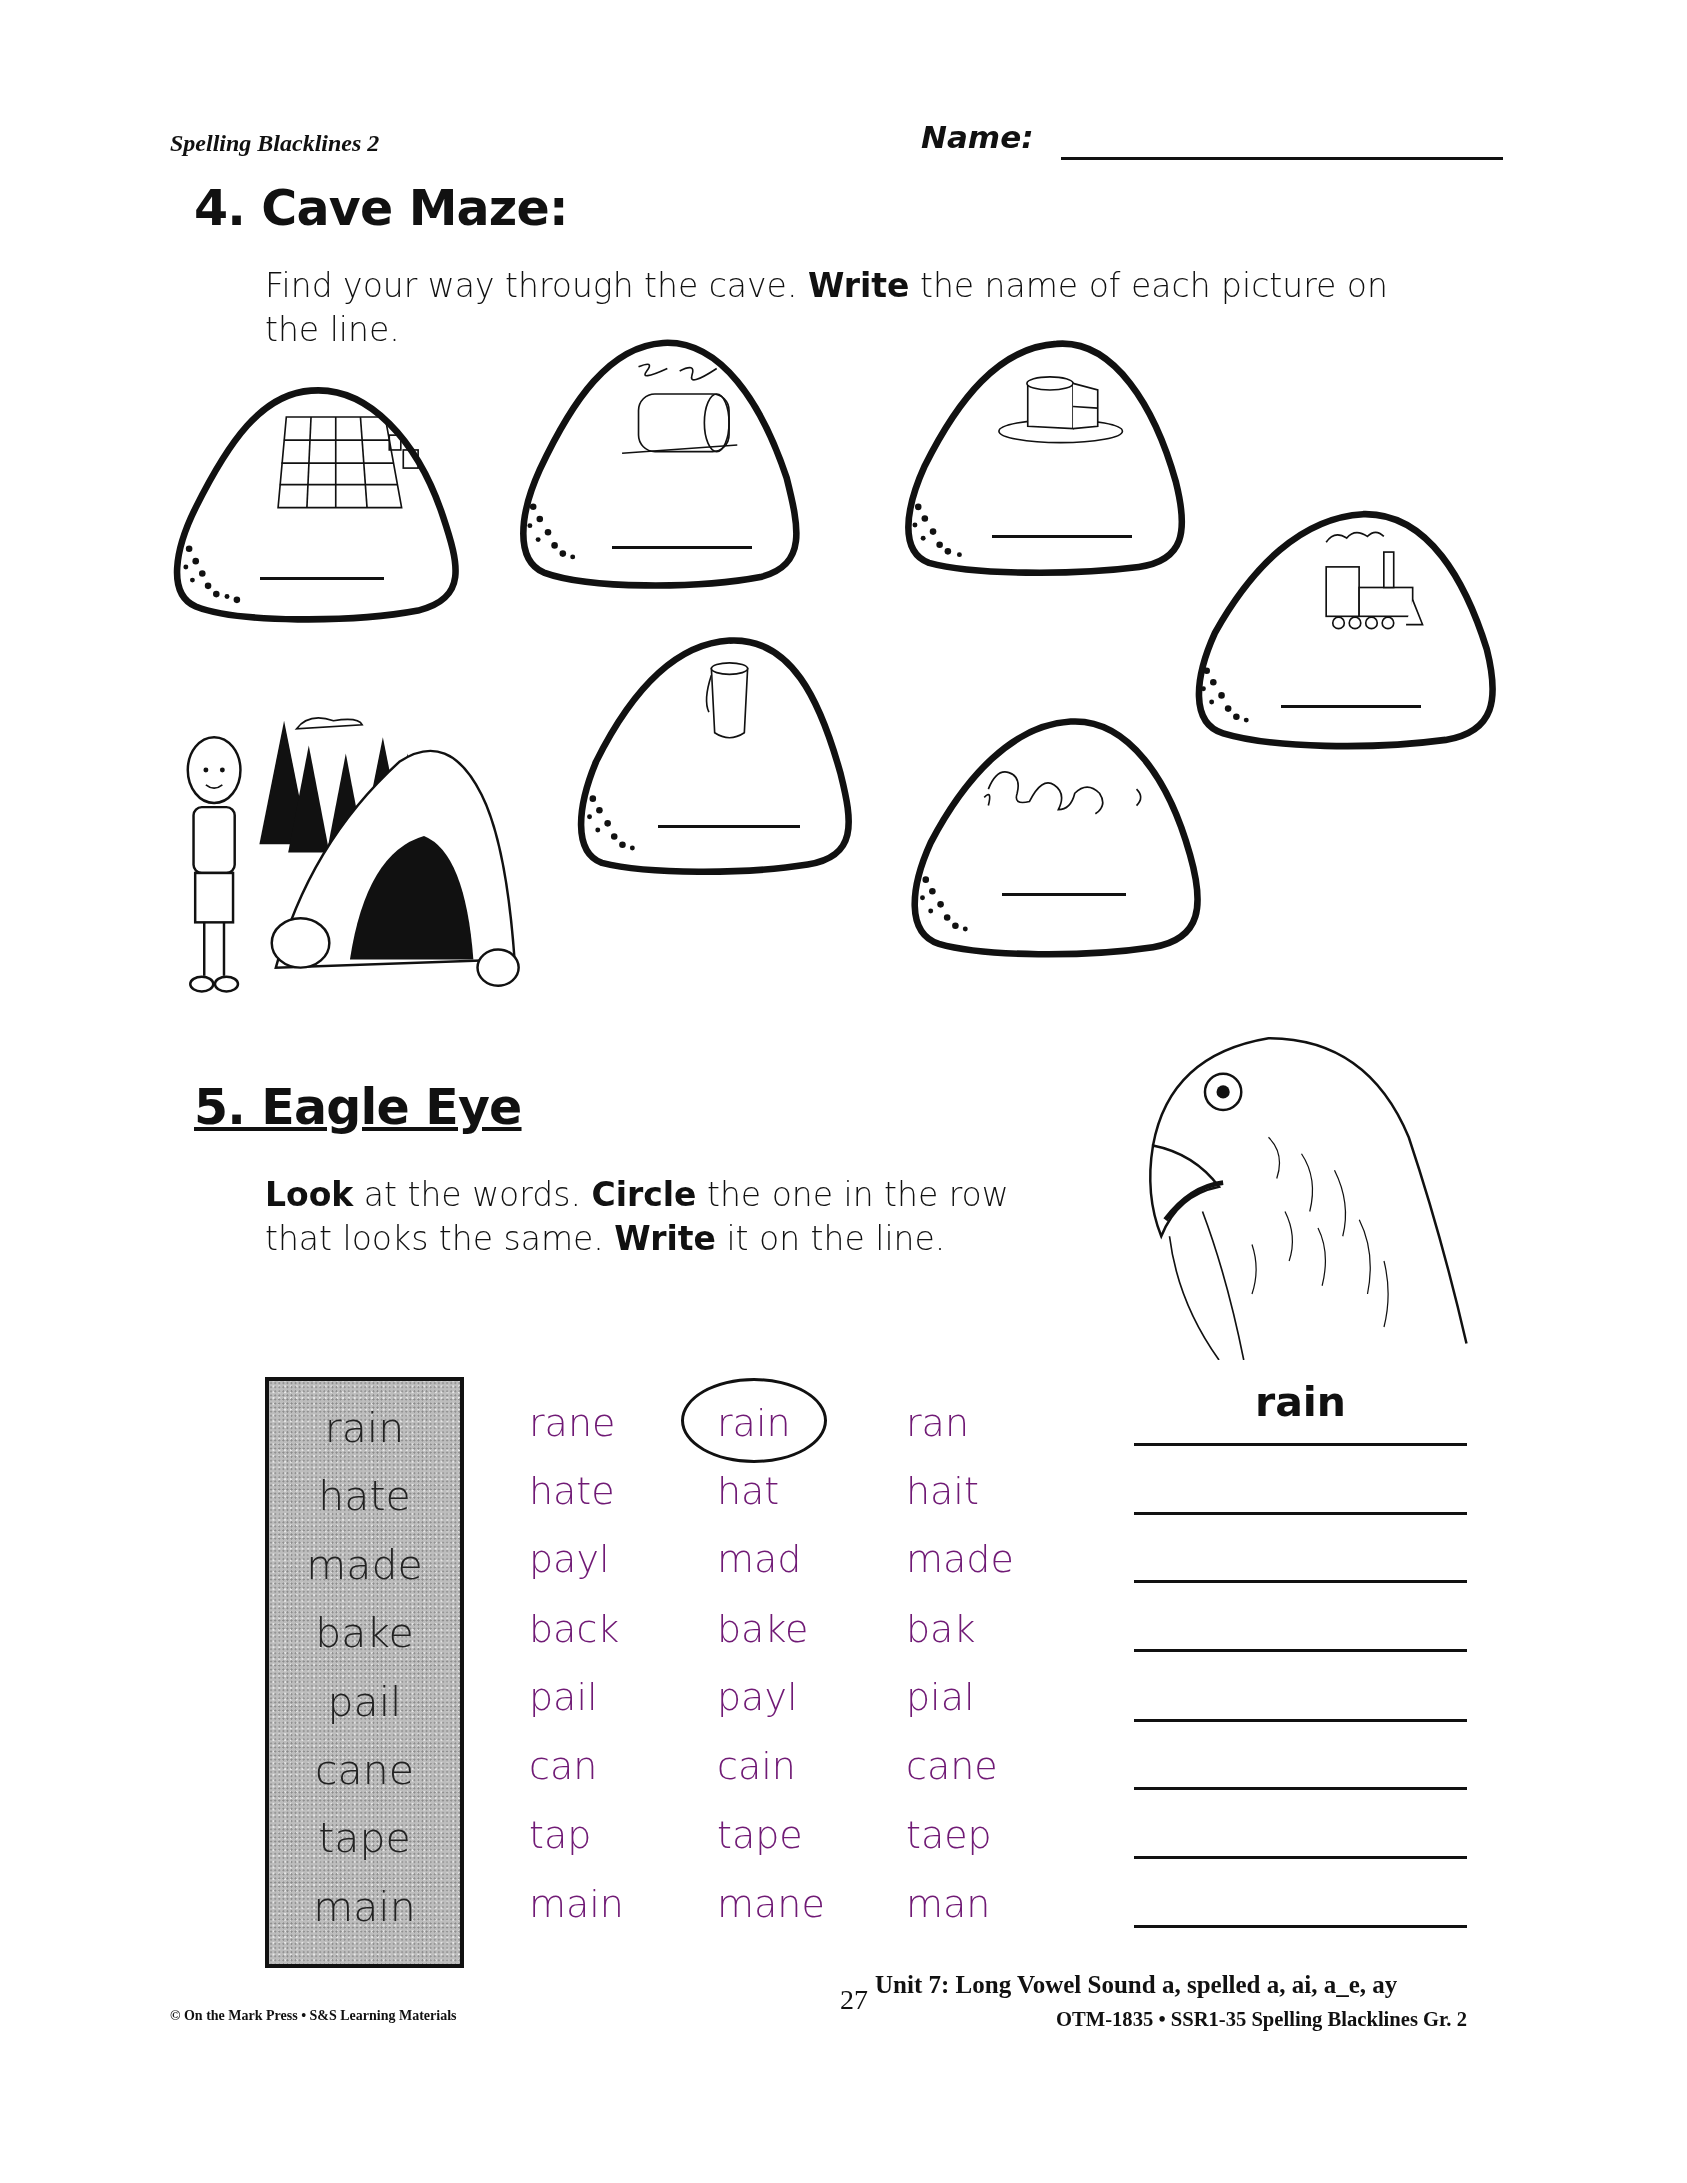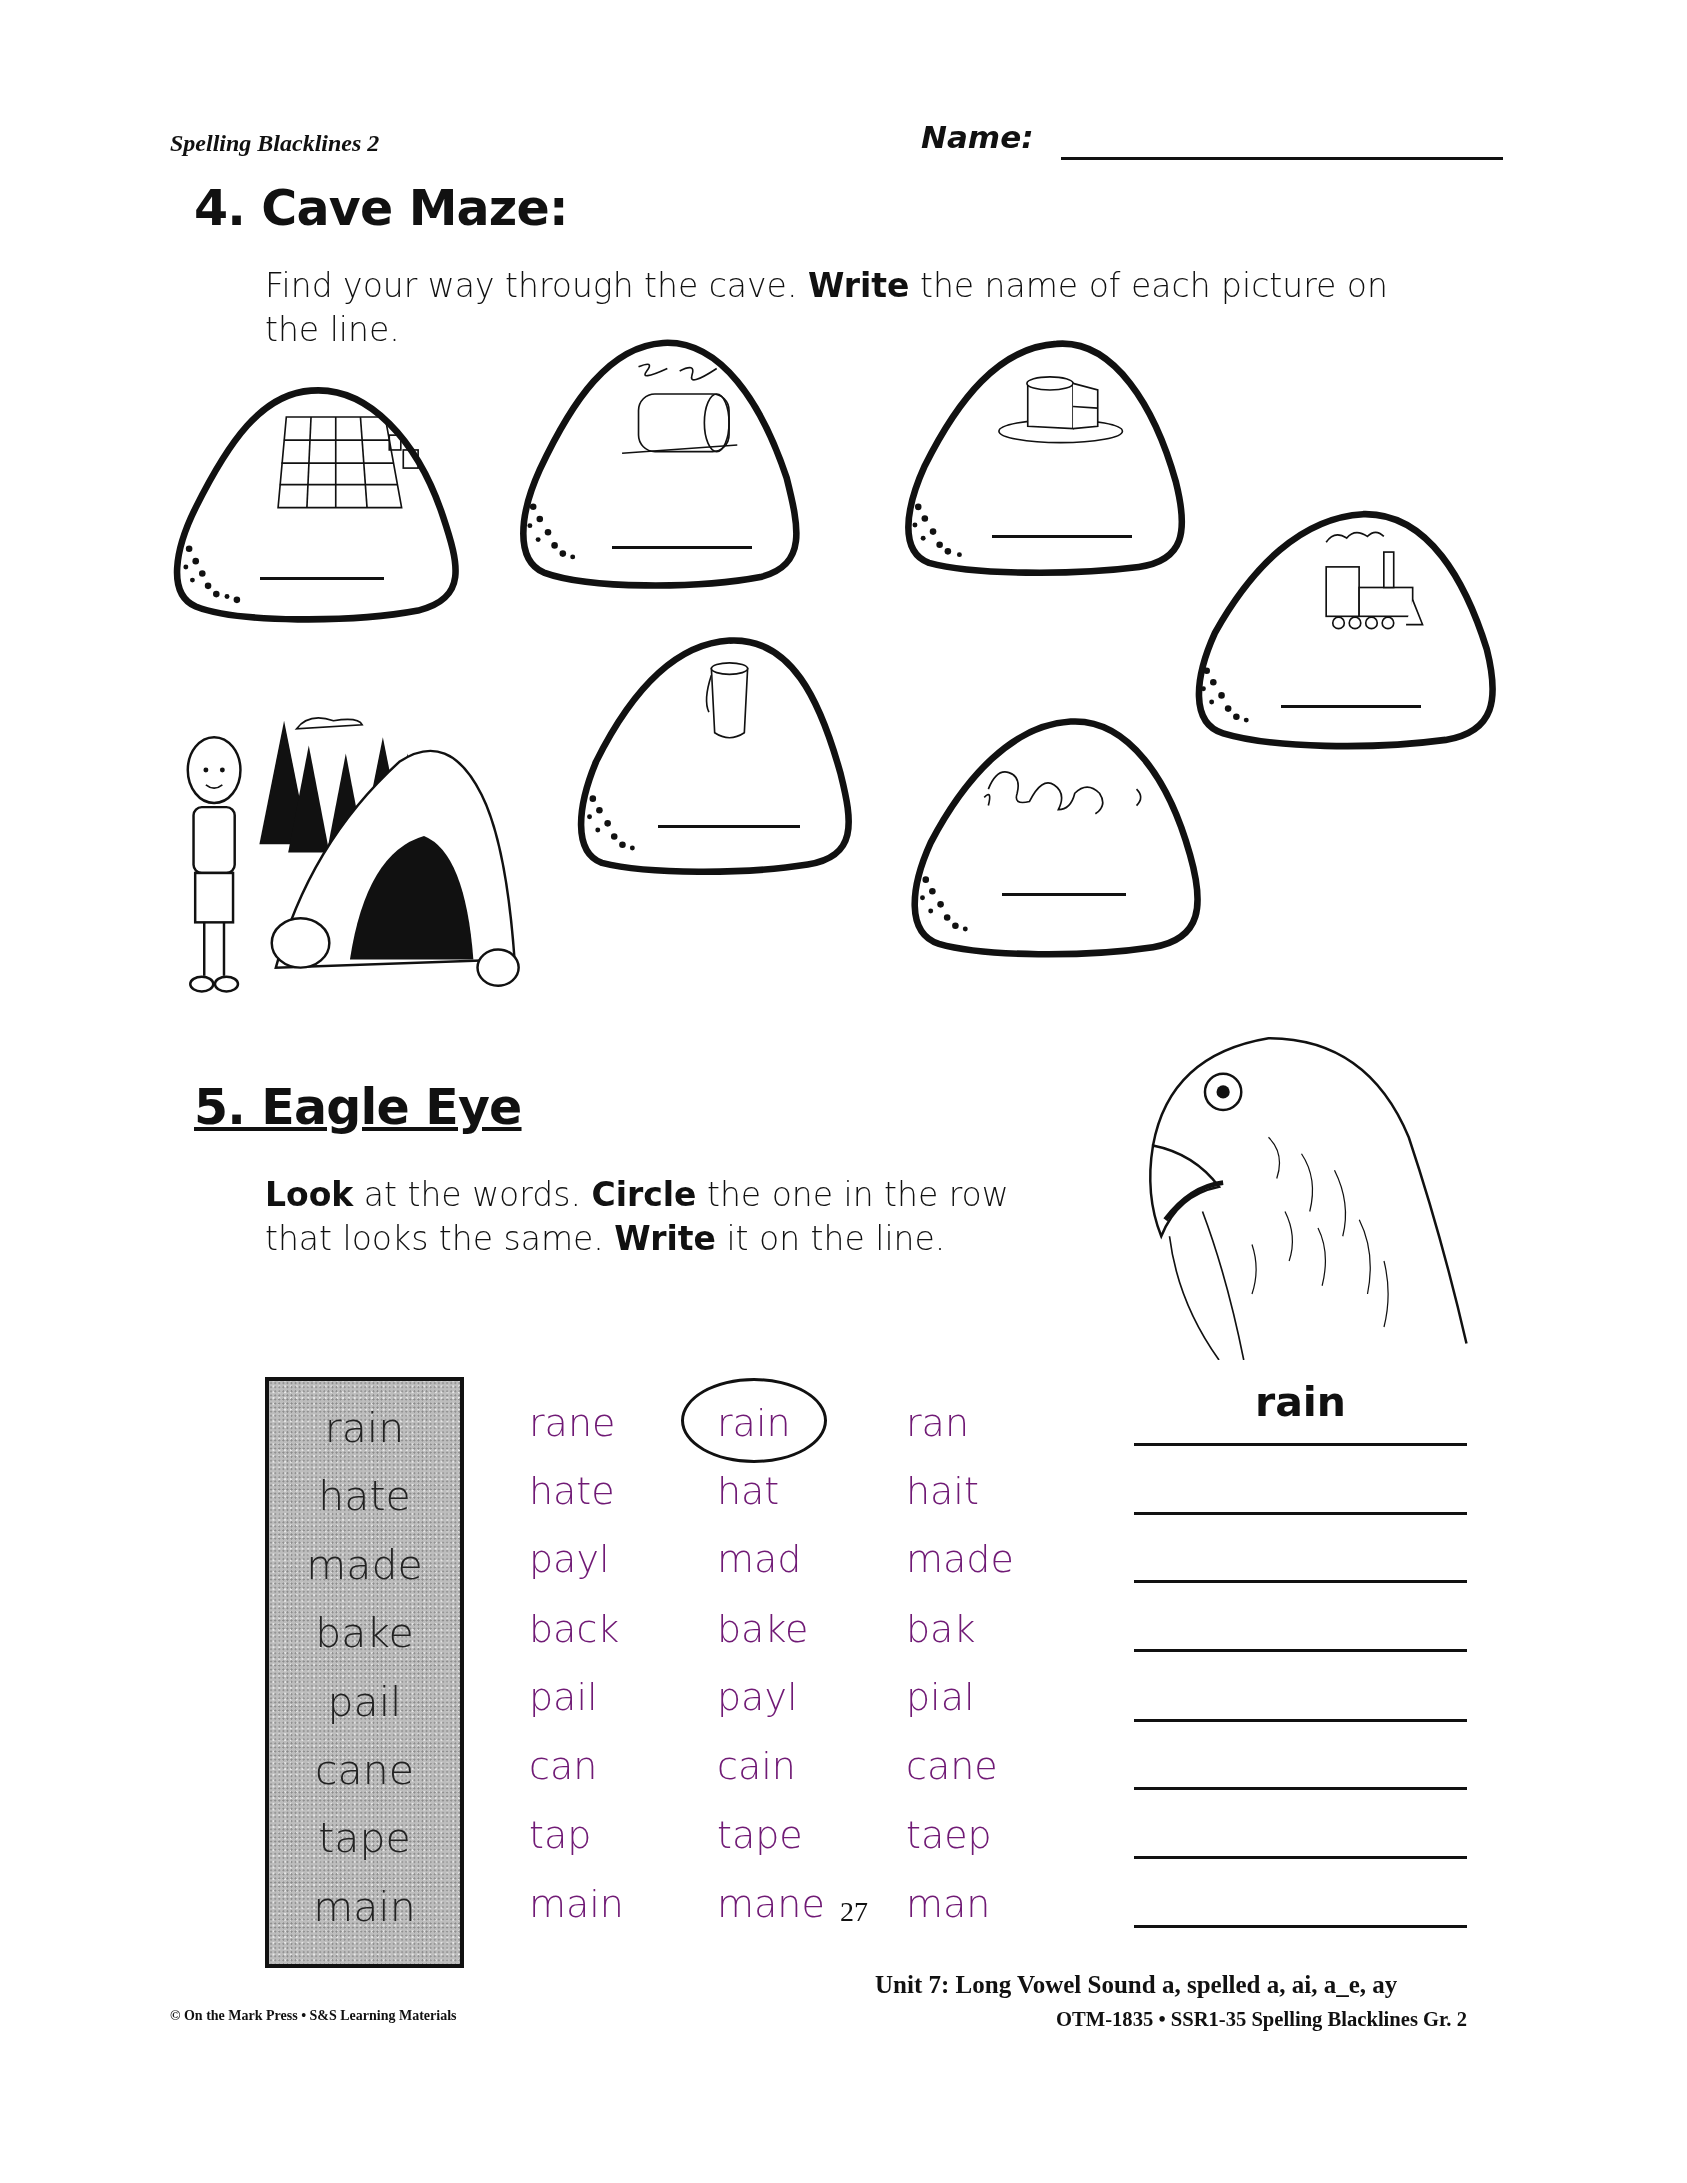--- a/index.html
+++ b/index.html
@@ -20,21 +20,21 @@
     background-color:#bdbdbd;
     background-image:radial-gradient(#8a8a8a 0.8px,transparent 1px),radial-gradient(#e6e6e6 0.8px,transparent 1px);
     background-size:4.1px 4.1px,5.8px 5.8px;background-position:0 0,1.6px 2.5px;}
   .wb-word{position:absolute;left:0;width:191px;text-align:center;font-size:41px;color:#222;font-family:"DejaVu Sans",sans-serif;font-weight:300;}
   .choice{position:absolute;font-size:38px;font-family:"DejaVu Sans",sans-serif;font-weight:300;color:#701a75;}
   .circle{position:absolute;border:3.3px solid #111;border-radius:50%;}
   .wline{position:absolute;left:1134px;width:333px;height:3.3px;background:#111;}
   .sample{position:absolute;left:1134px;width:333px;text-align:center;font-size:41px;font-weight:bold;top:1378px;}
   .foot-unit{left:875px;top:1971px;font-size:25px;font-weight:bold;}
   .foot-left{left:170px;top:2008px;font-size:14px;font-weight:bold;}
-  .foot-page{left:840px;top:1896px;font-size:28px;}
+  .foot-page{left:840px;top:1984px;font-size:28px;}
   .foot-right{left:1056px;top:2008px;font-size:20.6px;font-weight:bold;}
 </style>
 </head>
 <body>
 
 <div class="abs serif hdr-left">Spelling Blacklines 2</div>
 <div class="abs name-label">Name:</div>
 <div class="abs name-line"></div>
 
 <div class="abs sec-title" style="left:194px;top:180px;">4. Cave Maze:</div>

